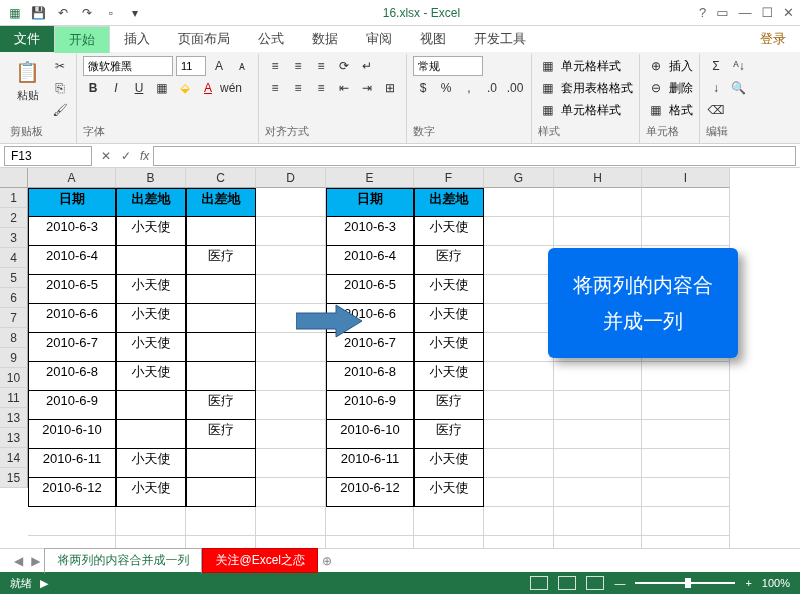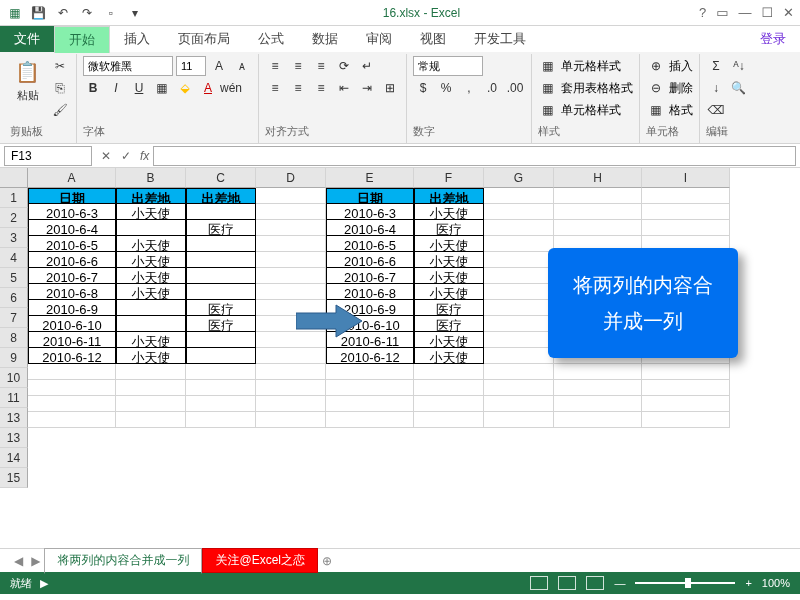--- a/index.html
+++ b/index.html
@@ -7,21 +7,21 @@
 .titlebar{height:26px;background:#fff;display:flex;align-items:center;padding:0 6px;border-bottom:1px solid #d4d4d4}
 .titlebar-left{display:flex;align-items:center;gap:6px}
 .qat-btn{width:18px;height:18px;display:flex;align-items:center;justify-content:center;color:#444}
 .title-center{flex:1;text-align:center;color:#217346;font-size:12px}
 .titlebar-right{display:flex;align-items:center;gap:10px;color:#666}
 .win-btn{font-size:13px;color:#666}
 .tabs{height:26px;background:#fff;display:flex;align-items:center;}
 .tab{padding:4px 14px;font-size:13px;color:#444;cursor:pointer}
 .tab.file{background:#217346;color:#fff}
 .tab.active{color:#217346;border:1px solid #d4d4d4;border-bottom:none;background:#86efac}
-.login{margin-left:auto;margin-right:14px;color:#6d28d9;font-size:13px}
+.login{margin-left:auto;margin-right:14px;color:#a16207;font-size:13px}
 .ribbon{height:92px;background:#f3f3f3;border-bottom:1px solid #d4d4d4;display:flex;padding:2px 4px 0}
 .rgroup{display:flex;flex-direction:column;border-right:1px solid #d4d4d4;padding:2px 6px}
 .rgroup-body{flex:1;display:flex;align-items:flex-start;gap:4px}
 .rgroup-label{font-size:11px;text-align:left;color:#666;padding:2px 0}
 .bigbtn{display:flex;flex-direction:column;align-items:center;gap:2px;padding:2px 4px}
 .bigbtn .ico{width:28px;height:28px;display:flex;align-items:center;justify-content:center;font-size:20px}
 .bigbtn .lbl{font-size:11px;color:#333}
 .col{display:flex;flex-direction:column;gap:2px}
 .row{display:flex;align-items:center;gap:3px}
 .ctrl{height:20px;border:1px solid #ababab;background:#fff;font-size:11px;padding:0 4px;display:flex;align-items:center}
@@ -31,21 +31,21 @@
 .fx-btn{width:20px;text-align:center;color:#666}
 .fxlabel{font-style:italic;color:#666;margin:0 4px}
 .fmlbar{flex:1;height:20px;border:1px solid #ababab;margin-right:4px}
 .grid-area{position:relative;height:380px;overflow:hidden;background:#fff}
 .colheads{display:flex;height:20px;position:absolute;top:0;left:0}
 .ch{border-right:1px solid #d4d4d4;border-bottom:1px solid #ababab;background:#e6e6e6;text-align:center;font-size:12px;line-height:20px;color:#333}
 .ch.corner{width:28px;border-right:1px solid #ababab}
 .rowheads{position:absolute;top:20px;left:0;width:28px}
 .rh{height:20px;border-bottom:1px solid #d4d4d4;border-right:1px solid #ababab;background:#e6e6e6;text-align:center;font-size:12px;line-height:20px;color:#333}
 .cells{position:absolute;top:20px;left:28px}
-.crow{display:flex;height:16px}
+.crow{display:flex;height:29px}
 .cell{border-right:1px solid #d4d4d4;border-bottom:1px solid #d4d4d4;font-size:13px;padding:0 4px;line-height:19px;background:#fff;overflow:hidden;white-space:nowrap}
 .hdr{background:#00b0f0;color:#000;font-weight:bold;text-align:center;border:1px solid #000}
 .bordered{border:1px solid #000;border-top:none}
 .arrow{position:absolute;top:135px;left:296px}
 .callout{position:absolute;top:80px;left:548px;width:190px;height:110px;background:#0070f0;border-radius:6px;box-shadow:6px 6px 10px rgba(0,0,0,0.35);color:#fff;font-size:20px;padding:16px;display:flex;align-items:center;text-align:center;line-height:36px}
 .sheettabs{height:24px;border-top:1px solid #d4d4d4;display:flex;align-items:center;background:#fff;padding-left:10px;gap:0}
 .navarrow{color:#888;padding:0 4px}
 .stab{padding:3px 12px;font-size:12px;border:1px solid #ababab;background:#fff;color:#333}
 .stab.active{border-bottom:2px solid #217346;background:#fff;color:#217346}
 .stab.red{background:#ff0000;color:#fff;border-color:#c00}

